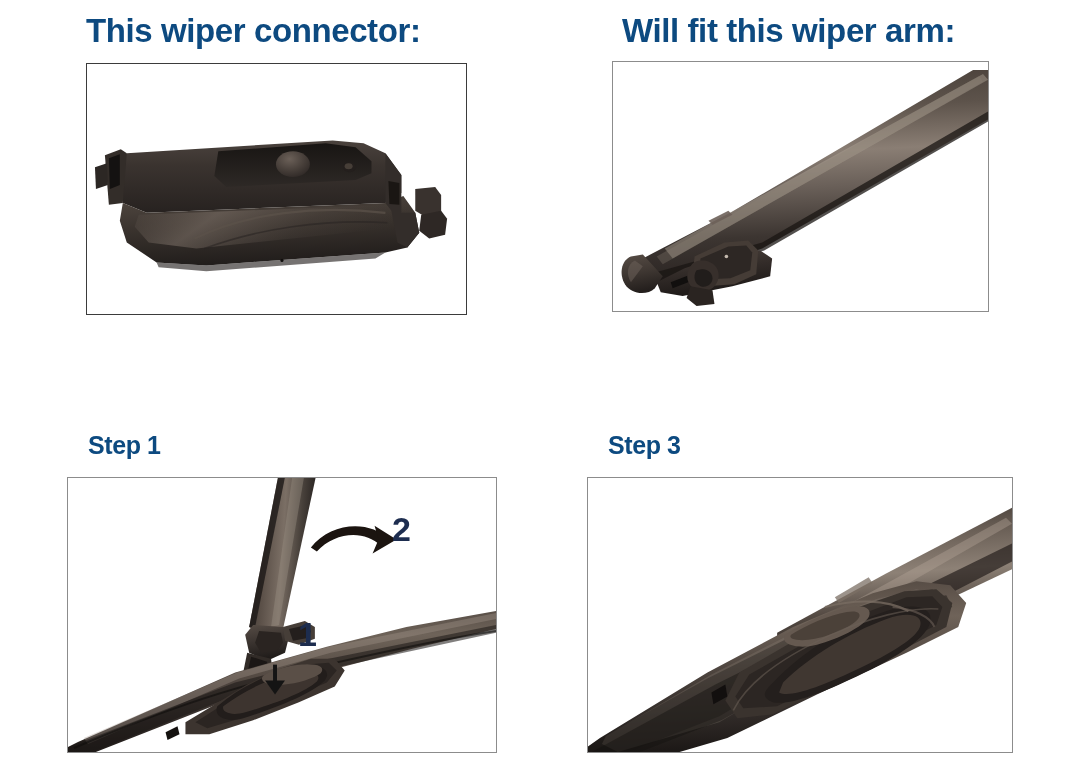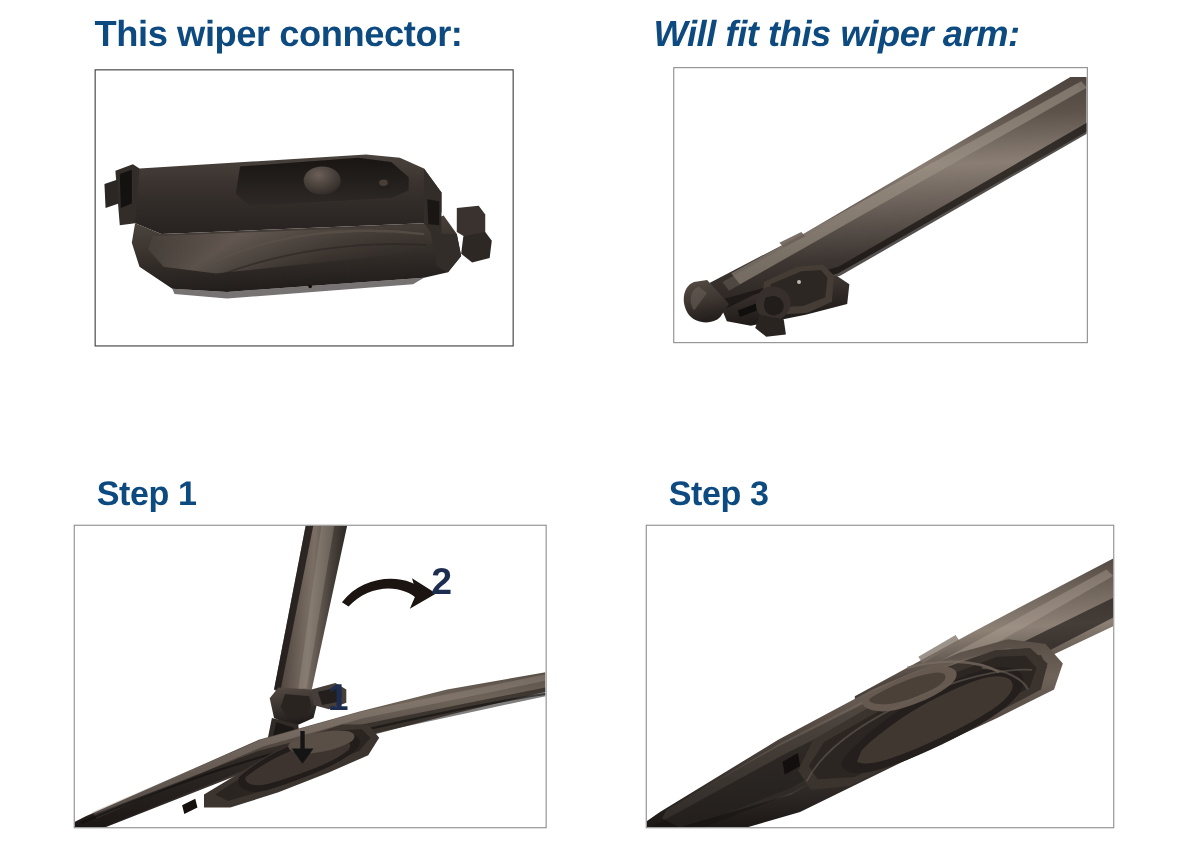--- a/index.html
+++ b/index.html
@@ -27,24 +27,24 @@
   .heading {
     position: absolute;
     color: #0d4a80;
     font-weight: bold;
     font-family: "Liberation Sans", sans-serif;
     letter-spacing: -0.4px;
     white-space: nowrap;
     line-height: 1;
   }
   .heading.h-main { font-size: 33px; }
-  .heading.h-step { font-size: 31px; }
+  .heading.h-step { font-size: 25px; }
 
   #heading-connector { left: 86px;  top: 14px; }
-  #heading-arm       { left: 594px; top: 14px; font-style: italic; }
+  #heading-arm       { left: 622px; top: 14px; }
   #heading-step1     { left: 88px;  top: 433px; }
   #heading-step2     { left: 608px; top: 433px; }
 
   
   .frame {
     position: absolute;
     background: #ffffff;
     box-sizing: border-box;
     overflow: hidden;
   }

